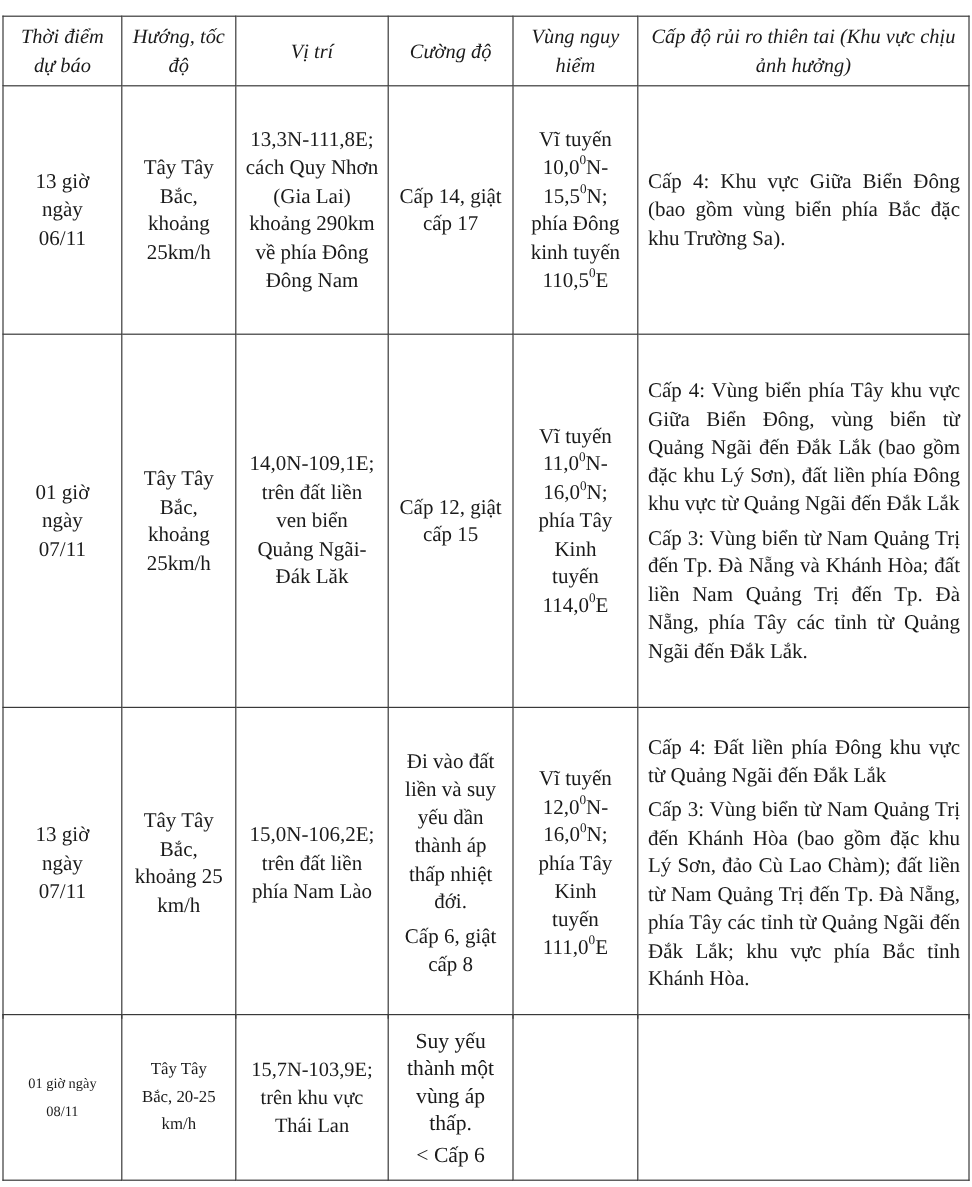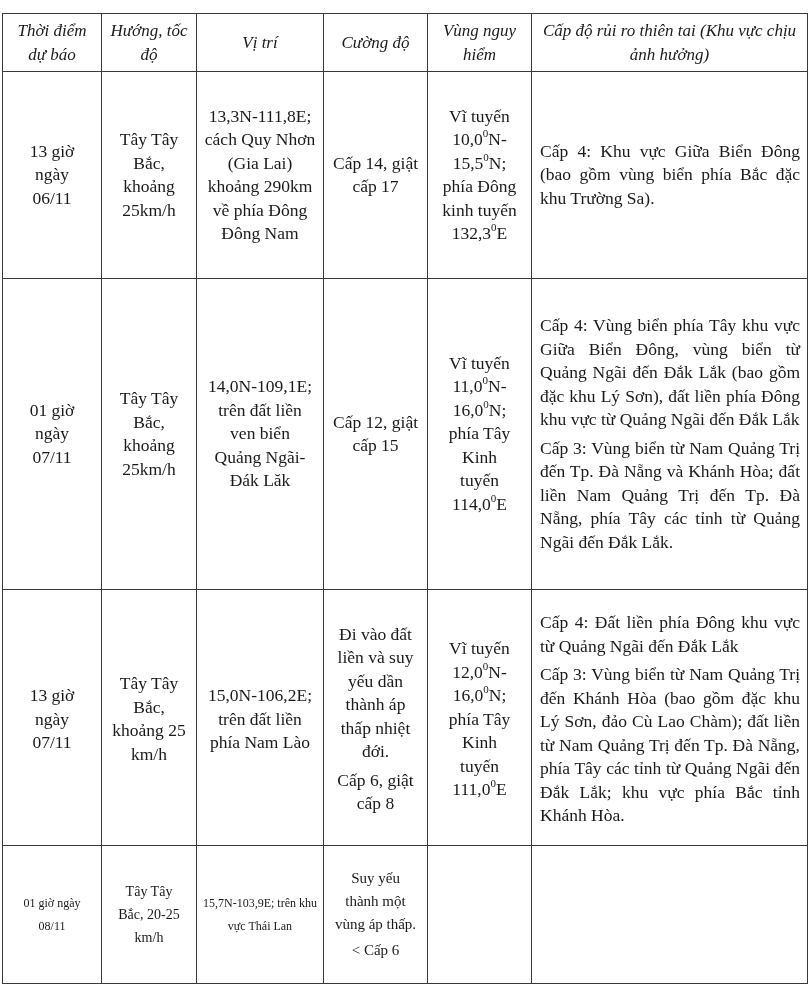--- a/index.html
+++ b/index.html
@@ -46,21 +46,21 @@
     <tr style="height:207px">
       <td style="padding:0 12px">13 giờ ngày 06/11</td>
       <td style="padding:0 12px">Tây Tây Bắc, khoảng 25km/h</td>
       <td style="padding:0 6px">13,3N-111,8E; cách Quy Nhơn (Gia Lai) khoảng 290km về phía Đông Đông Nam</td>
       <td>Cấp 14, giật cấp 17</td>
       <td>
         <span>Vĩ tuyến</span><br>
         <span>10,0</span><sup>0</sup><span>N-</span><br>
         <span>15,5</span><sup>0</sup><span>N;</span><br>
         <span>phía Đông kinh tuyến</span><br>
-        <span>132,3</span><sup>0</sup><span>E</span>
+        <span>110,5</span><sup>0</sup><span>E</span>
       </td>
       <td class="just">
         <p><b>Cấp 4:</b> <b>K</b><span>hu vực Giữa Biển Đông (bao gồm vùng biển phía Bắc đặc khu Trường Sa).</span></p>
       </td>
     </tr>
 
     <tr style="height:311px">
       <td style="padding:0 11px">01 giờ ngày 07/11</td>
       <td style="padding:0 12px">Tây Tây Bắc, khoảng 25km/h</td>
       <td style="padding:0 8px">14,0N-109,1E; trên đất liền ven biển Quảng Ngãi-Đák Lăk</td>
@@ -107,22 +107,22 @@
       <col style="width:95px">
       <col style="width:127px">
     <col style="width:104px">
       <col style="width:104px">
       <col style="width:276px">
   </colgroup>
   <tbody>
     <tr style="height:138px">
       <td style="padding:0 18px; font-size:12px; line-height:23px">01 giờ ngày 08/11</td>
       <td style="padding:0 12px; font-size:14px; line-height:23px">Tây Tây Bắc, 20-25 km/h</td>
-      <td style="padding:0 6px; font-size:12px; line-height:23px">15,7N-103,9E; trên khu vực Thái Lan</td>
-      <td style="padding:0 10px; font-size:15px; line-height:23px">
+      <td style="padding:0 6px; font-size:17px; line-height:23px">15,7N-103,9E; trên khu vực Thái Lan</td>
+      <td style="padding:0 10px; font-size:18px; line-height:23px">
         <div>Suy yếu thành một vùng áp thấp.</div>
         <div style="margin-top:3px">&lt; Cấp 6</div>
       </td>
       <td></td>
       <td></td>
     </tr>
   </tbody>
 </table>
 
 </body></html>

